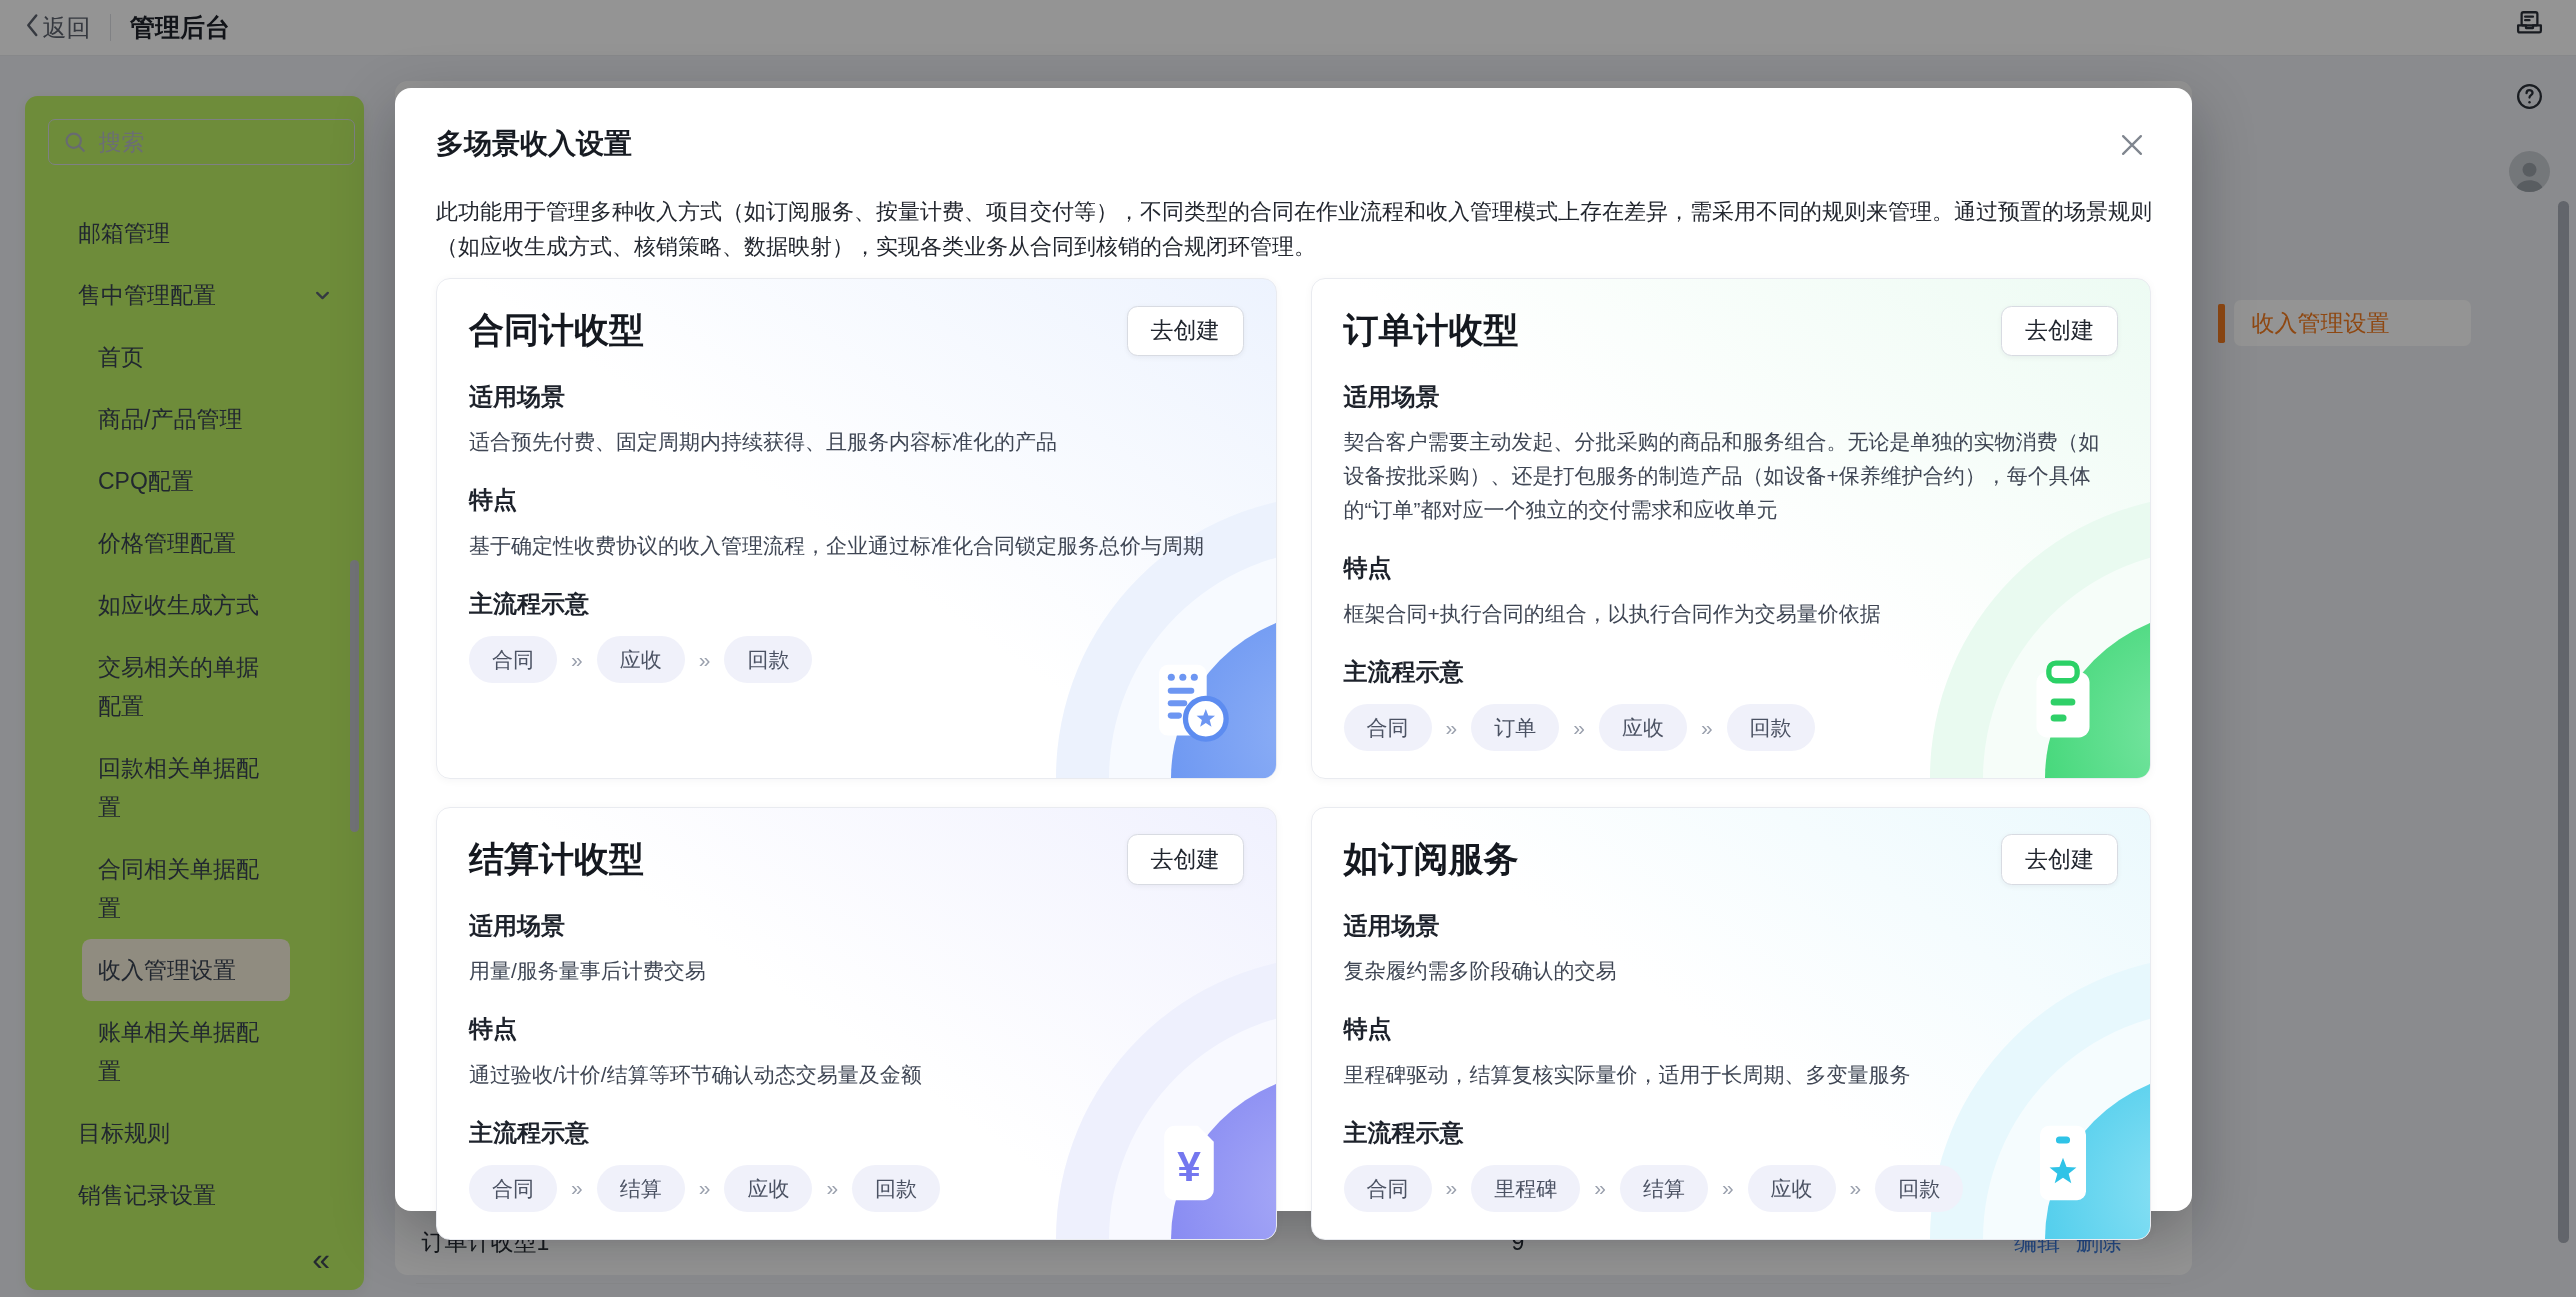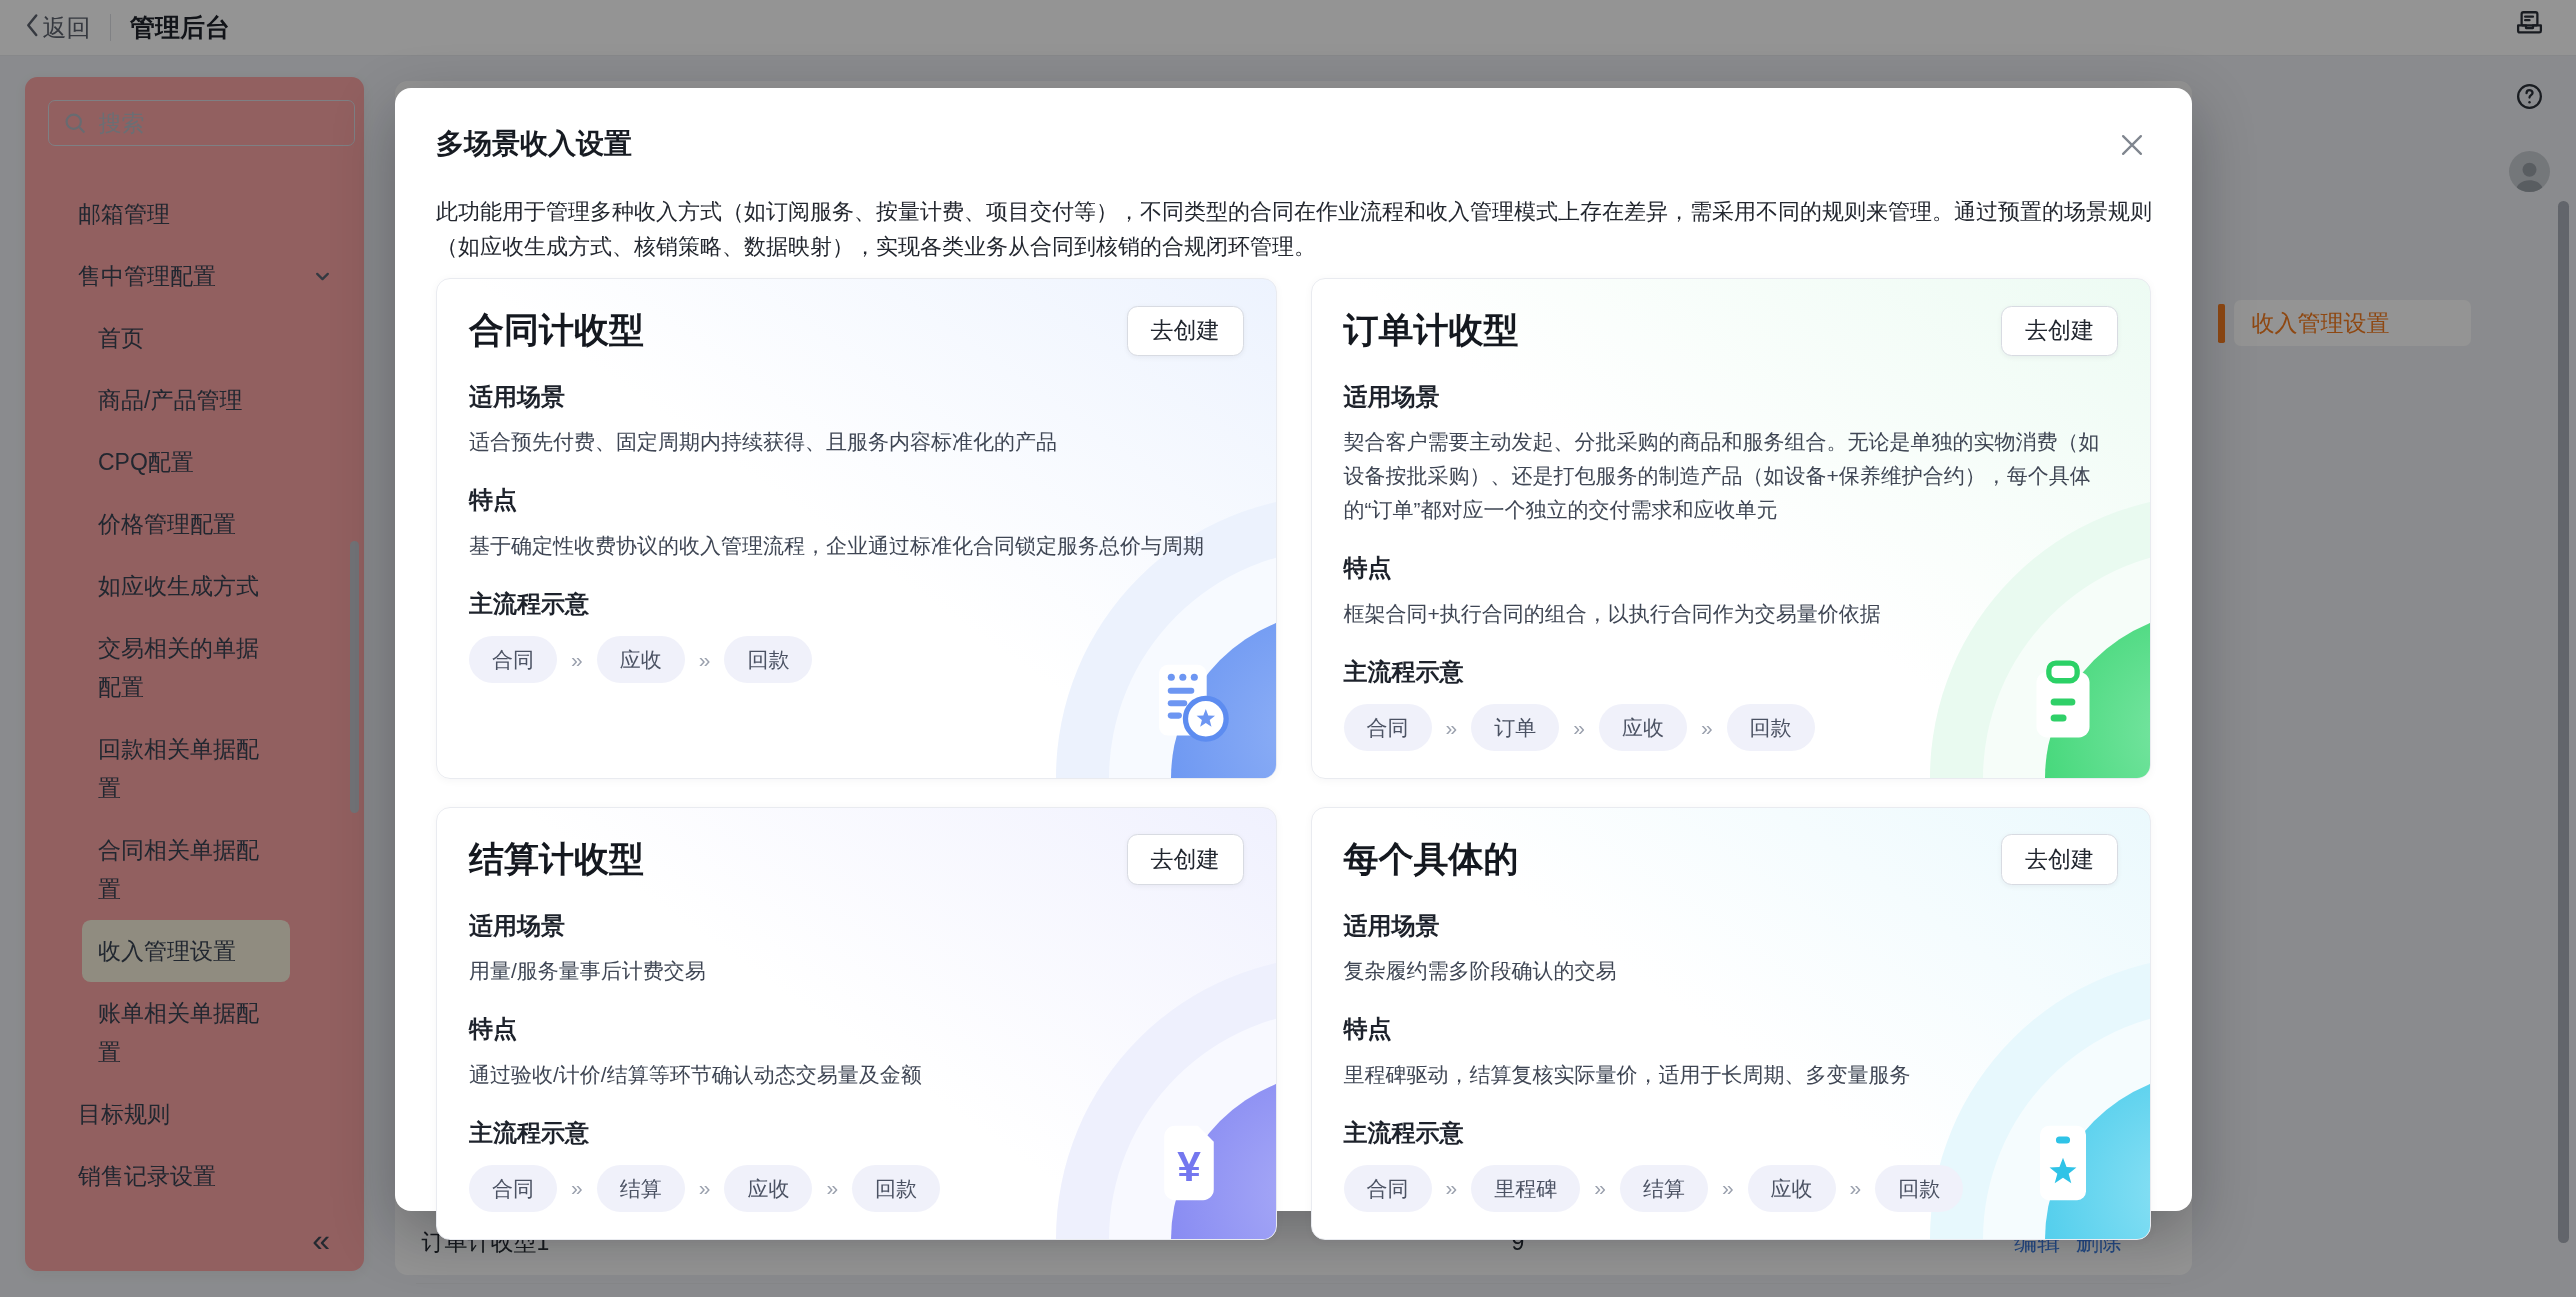--- a/index.html
+++ b/index.html
@@ -16,22 +16,22 @@
   .tb-divider { width:0.9px; height:26.5px; background:#dcdfe4; margin:0 19.4px; }
   .tb-title { font-size:25px; font-weight:700; color:#20242c; }
   .tb-right { margin-left:auto; display:flex; align-items:center; gap:37px; margin-right:26.5px;flex-direction:column; }
   .tb-ic { position:relative; width:35px; height:35px; display:flex; align-items:center; justify-content:center; }
   .tb-ic svg { stroke:#2c313a; stroke-width:2.6; fill:none; stroke-linecap:round; stroke-linejoin:round; }
   .badge { position:absolute; top:-10.6px; left:-14px; background:#ef4836; color:#fff;
     font-size:17.7px; font-weight:700; padding:2.6px 8.8px; border-radius:882px; line-height:1.1; }
   .avatar { width:41px; height:41px; border-radius:50%; background:#c9cdd3; overflow:hidden;
     display:flex; align-items:flex-end; justify-content:center; }
 
-  .side-panel { position:absolute; left:25px; top:77px; width:339px; height:1194px;
-    background:#fca5a5; border-radius:12.4px; z-index:1; padding:23px 23px 0 23px;
+  .side-panel { position:absolute; left:25px; top:96px; width:339px; height:1194px;
+    background:#bef264; border-radius:12.4px; z-index:1; padding:23px 23px 0 23px;
     box-shadow:0 3.5px 12.4px rgba(30,34,40,.06); }
   .search-box { display:flex; align-items:center; gap:10.6px; height:46px; width:307px;
     border:0.9px solid #d9dce3; border-radius:7px; padding:0 14px; color:#b9bec7; }
   .search-box svg { stroke:#b3b8c2; stroke-width:2.4; fill:none; }
   .search-box input { border:none; outline:none; font-size:23px; width:230px; color:#3a4453;
     background:transparent; font-family:inherit; }
   .search-box input::placeholder { color:#b9bec7; }
   .nav { margin-top:37px; list-style:none; font-size:23px; color:#3a4453; }
   .nav li { line-height:39px; cursor:pointer; }
   .lv1 { padding:11.5px 0 11.5px 30px; display:flex; align-items:center; }
@@ -330,21 +330,21 @@
           <i class="c1"></i>
           <i class="c2"></i>
           <i class="c3"></i>
         </div>
       <svg class="c-icon" viewBox="0 0 52 52">
         <rect x="13" y="5" width="26" height="42" rx="5" fill="#fff"></rect>
         <rect x="22" y="11" width="8" height="4" rx="2" fill="#2fc3e7"></rect>
         <polygon points="26,23 28,28.25 33.6,28.5 29.2,32.1 30.7,37.5 26,34.4 21.3,37.5 22.8,32.1 18.4,28.5 24,28.25" fill="#2fc3e7"></polygon>
       </svg>
       <div class="c-head">
-        <div class="c-title">每个具体的</div>
+        <div class="c-title">如订阅服务</div>
         <button class="cta">去创建</button>
       </div>
       <div class="sec-label">适用场景</div>
       <div class="sec-text">复杂履约需多阶段确认的交易</div>
       <div class="sec-label">特点</div>
       <div class="sec-text">里程碑驱动，结算复核实际量价，适用于长周期、多变量服务</div>
       <div class="sec-label">主流程示意</div>
       <div class="flow">
         <span class="chip">合同</span>
         <span class="sep">»</span>

